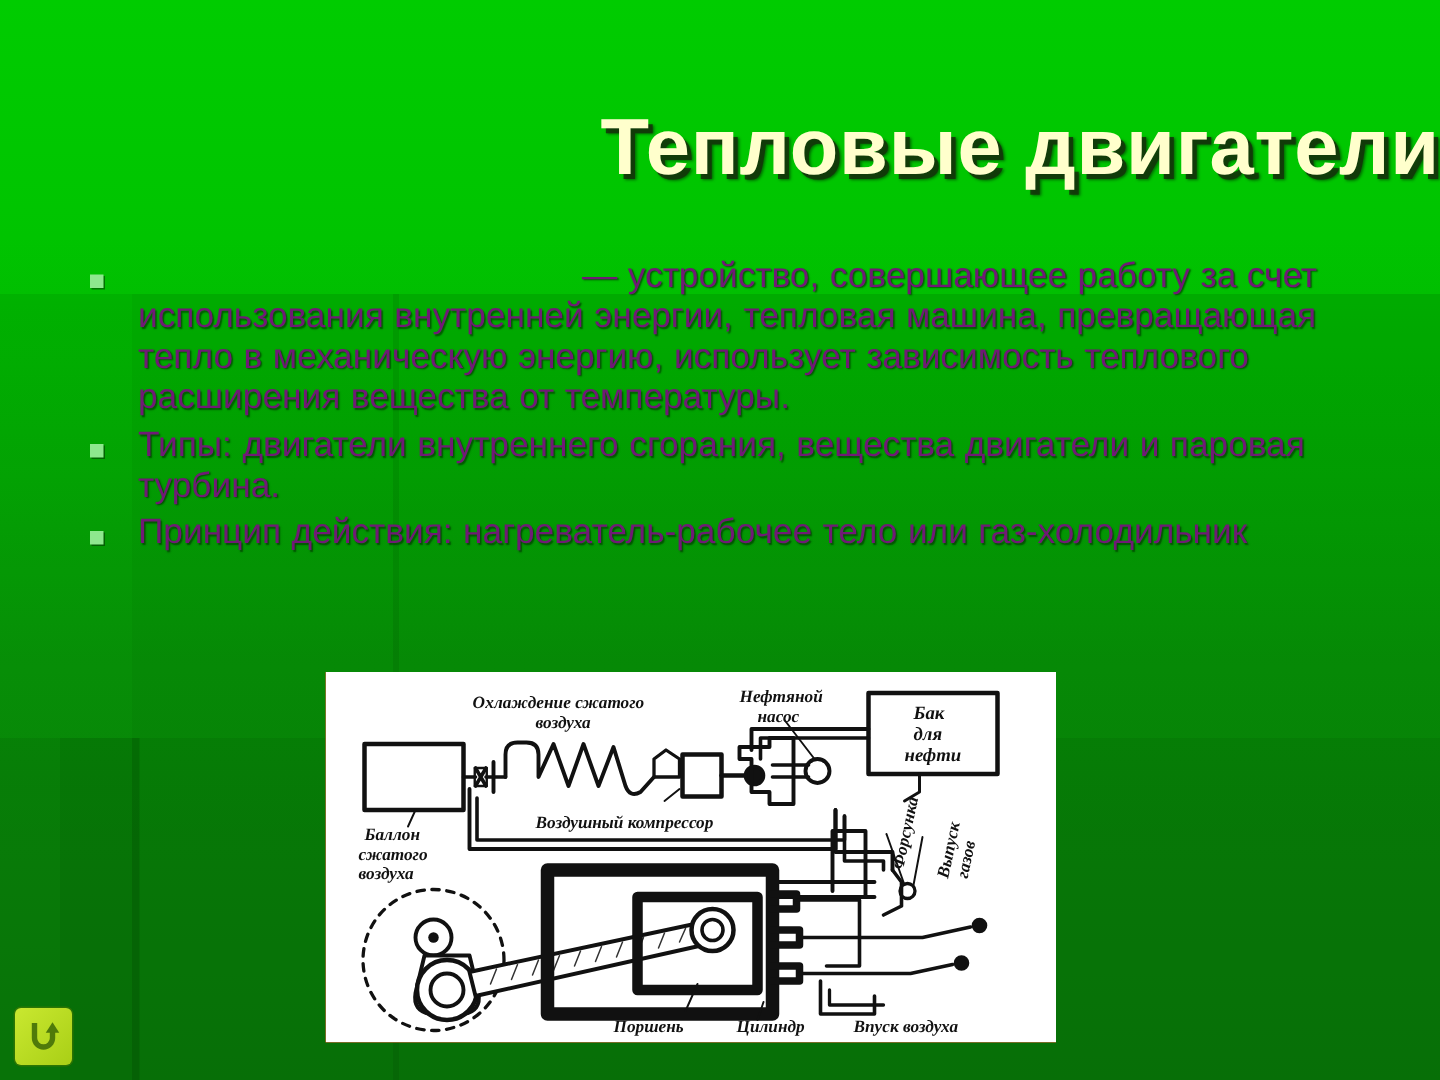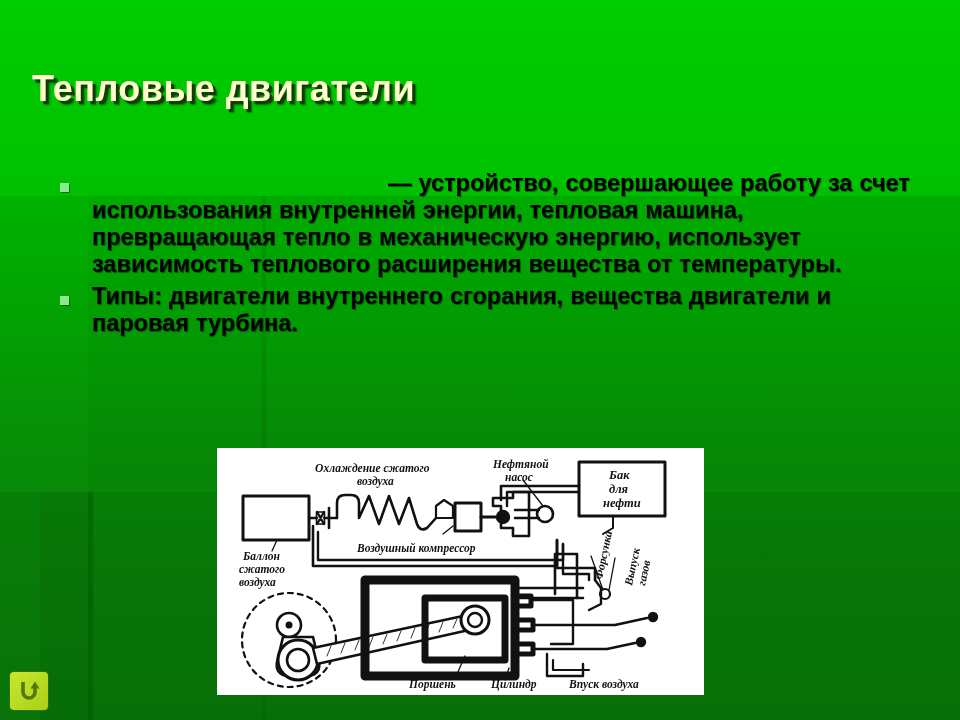--- a/index.html
+++ b/index.html
@@ -76,30 +76,30 @@
     bottom: 0;
     background: rgba(0, 40, 0, 0.10);
   }
 
   
   .title {
     position: absolute;
     left: 0;
     right: 0;
     top: 68px;
-    text-align: left;
-    font-size: 36px;
+    text-align: right;
+    font-size: 53px;
     font-weight: bold;
     color: #ffffcc;
     letter-spacing: 0.5px;
     text-shadow:
        3px 3px 0 rgba(20,50,10,0.85),
        4px 4px 2px rgba(0,30,0,0.55);
     white-space: nowrap;
-    padding-left: 32px;
+    padding-left: 8px;
   }
 
   
   .body {
     position: absolute;
     left: 52px;
     top: 170px;
     width: 880px;
   }
   .bullet-row {
@@ -114,24 +114,23 @@
     top: 13px;
     width: 9px;
     height: 9px;
     background: #8ee88e;
     box-shadow: 1px 1px 0 rgba(0,40,0,0.5);
   }
   .bullet-text {
     display: block;
     font-size: 23.5px;
     line-height: 1.145;
-    color: #000000;
+    color: #701a75;
     text-shadow: 1px 1px 1px rgba(0,45,0,0.65);
     word-spacing: 0.5px;
-    font-weight: bold;
   }
   .bullet-text .lead-gap {
     display: inline-block;
     width: 296px;
   }
 
   
   .picture-frame {
     position: absolute;
     left: 217px;
@@ -190,20 +189,24 @@
     <div class="bullet-row">
       <span class="bullet-marker"></span>
       <span class="bullet-text"><span class="lead-gap"></span><span>— устройство, совершающее работу за счет использования внутренней энергии, тепловая машина, превращающая тепло в механическую энергию, использует зависимость теплового расширения вещества от температуры.</span></span>
     </div>
 
     <div class="bullet-row">
       <span class="bullet-marker"></span>
       <span class="bullet-text">Типы: двигатели внутреннего сгорания, вещества двигатели и паровая турбина.</span>
     </div>
 
+    <div class="bullet-row">
+      <span class="bullet-marker"></span>
+      <span class="bullet-text">Принцип действия: нагреватель-рабочее тело или газ-холодильник</span>
+    </div>
 
   </div>
 
   <div class="picture-frame">
     <svg viewBox="0 0 487 247" xmlns="http://www.w3.org/2000/svg">
       <rect x="0" y="0" width="487" height="247" fill="#ffffff"></rect>
       <g stroke="#111" fill="none" stroke-width="2.4" stroke-linecap="round" stroke-linejoin="round">
 
         <rect x="26" y="48" width="66" height="44" stroke-width="3"></rect>
         <line x1="60" y1="92" x2="55" y2="103" stroke-width="1.3"></line>

